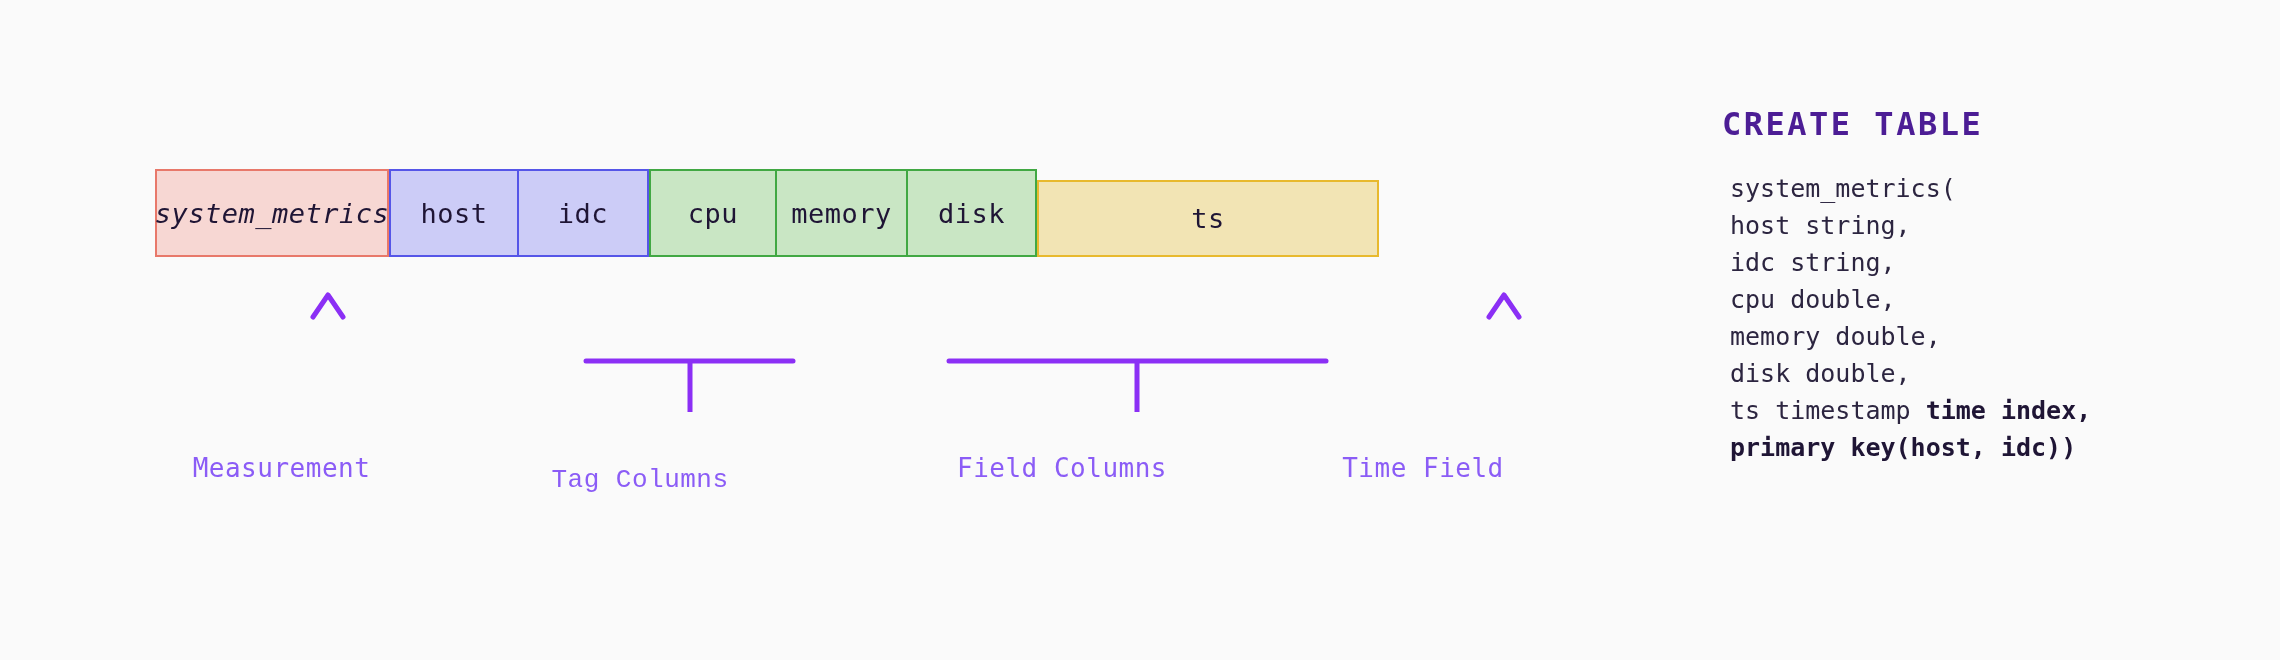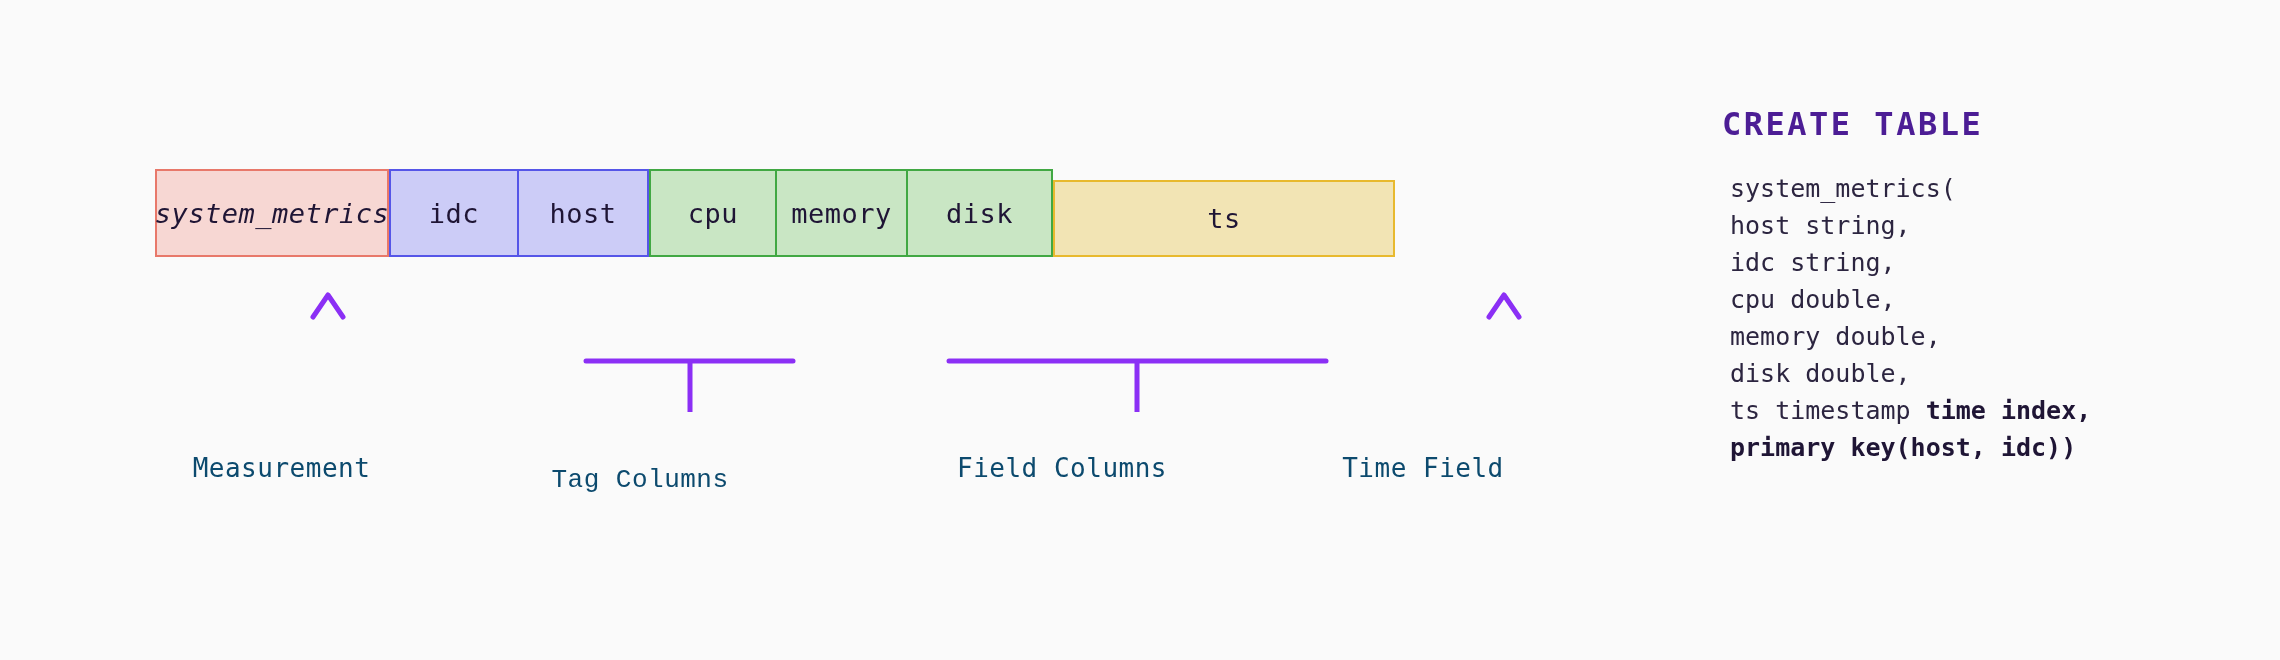--- a/index.html
+++ b/index.html
@@ -58,21 +58,21 @@
   }
   .group-field .cell {
     background: #c9e6c4;
     border-right: 2px solid #41a843;
   }
   .group-field .cell:last-child { border-right: none; }
   .cell.host   { width: 128px; }
   .cell.idc    { width: 128px; }
   .cell.cpu    { width: 126px; }
   .cell.memory { width: 131px; }
-  .cell.disk   { width: 143px; }
+  .cell.disk   { width: 127px; }
   .cell.ts {
     width: 342px;
     background: #f2e4b4;
     border: 2px solid #e8b92e;
     margin-top: 11px;
   }
 
   
   #annotations {
     position: absolute;
@@ -84,21 +84,21 @@
   }
 
   
   .ann-label {
     position: absolute;
     font-size: 26px;
     letter-spacing: 0.5px;
     white-space: nowrap;
     text-align: center;
     line-height: 1;
-    color: #0c4a6e;
+    color: #8b5cf6;
   }
   #label-measurement { left: 155px; top: 455px; width: 253px; }
   #label-tag         { left: 408px; top: 467px; width: 464px; font-family: Liberation Mono, monospace; }
   #label-field       { left: 872px; top: 455px; width: 380px; }
   #label-time        { left: 1252px; top: 455px; width: 342px; }
 
   
   #sql-panel {
     position: absolute;
     left: 1722px;
@@ -125,22 +125,22 @@
   #sql-body b { font-weight: bold; color: #1f1535; }
 </style>
 </head>
 <body>
 
 <div id="schema-bar">
 
   <div class="cell measurement">system_metrics</div>
 
   <div class="group-tag">
+    <div class="cell host">host</div>
     <div class="cell idc">idc</div>
-    <div class="cell host">host</div>
   </div>
 
   <div class="group-field">
     <div class="cell cpu">cpu</div>
     <div class="cell memory">memory</div>
     <div class="cell disk">disk</div>
   </div>
 
   <div class="cell ts">ts</div>
 </div>

